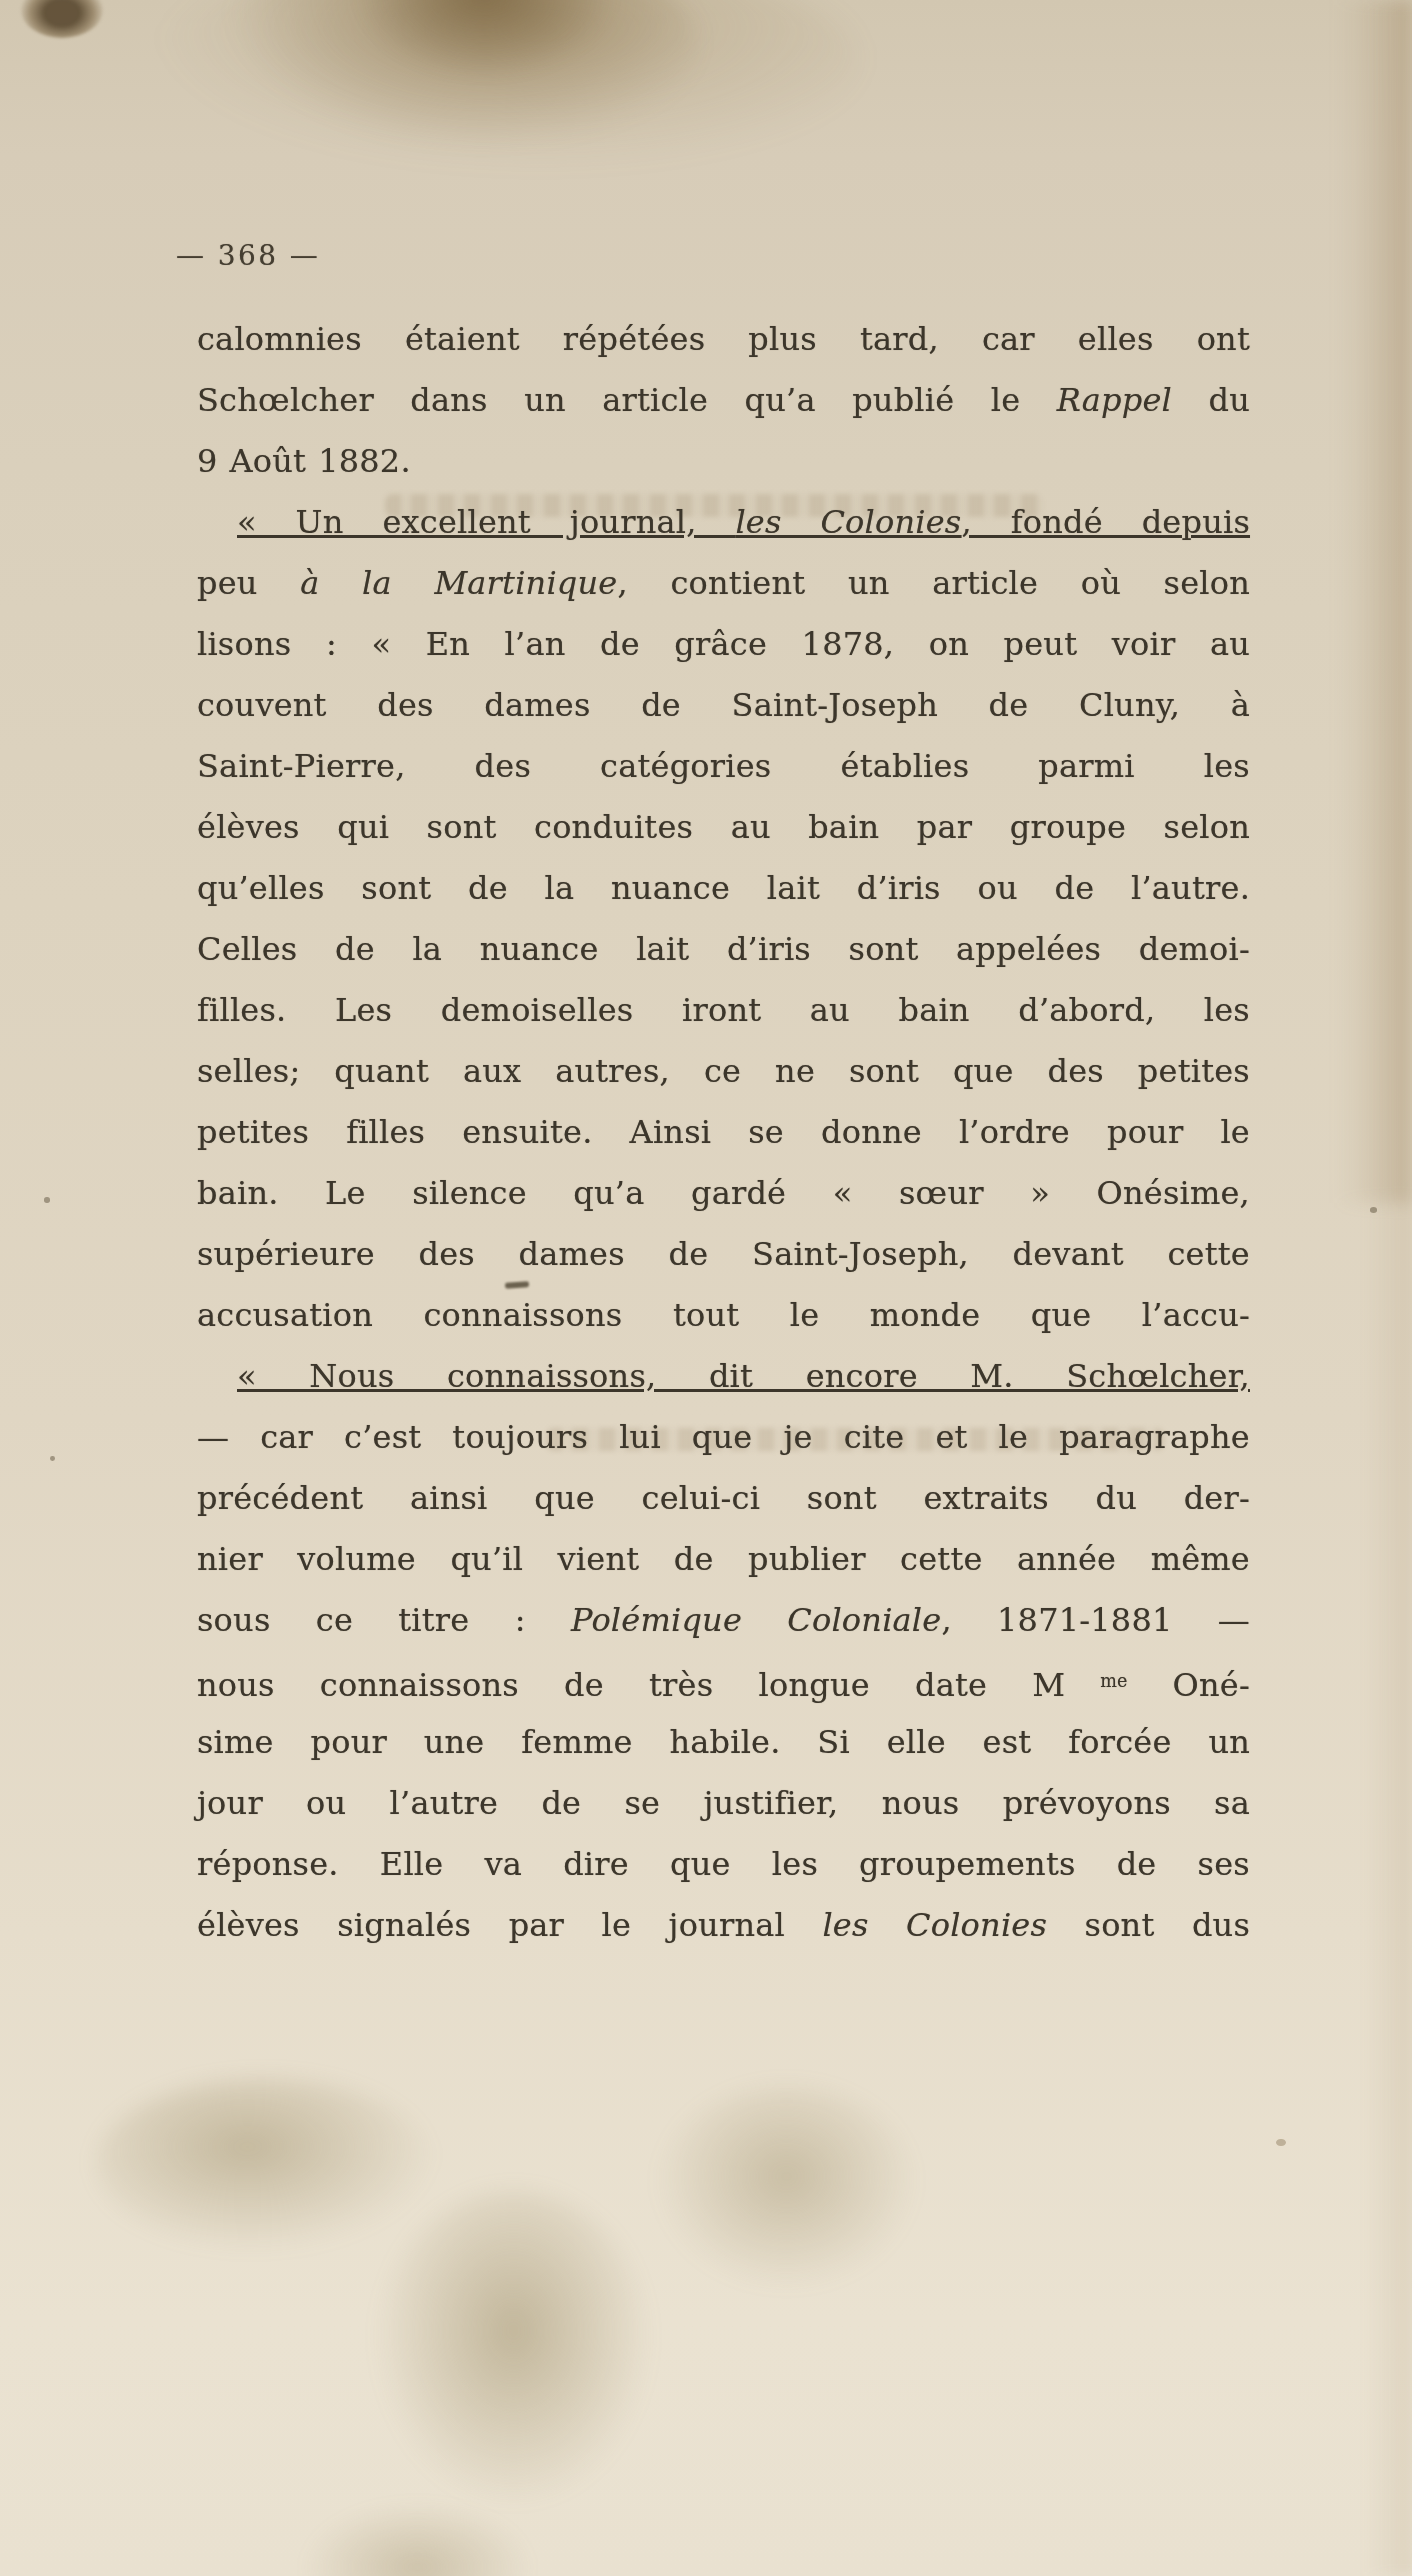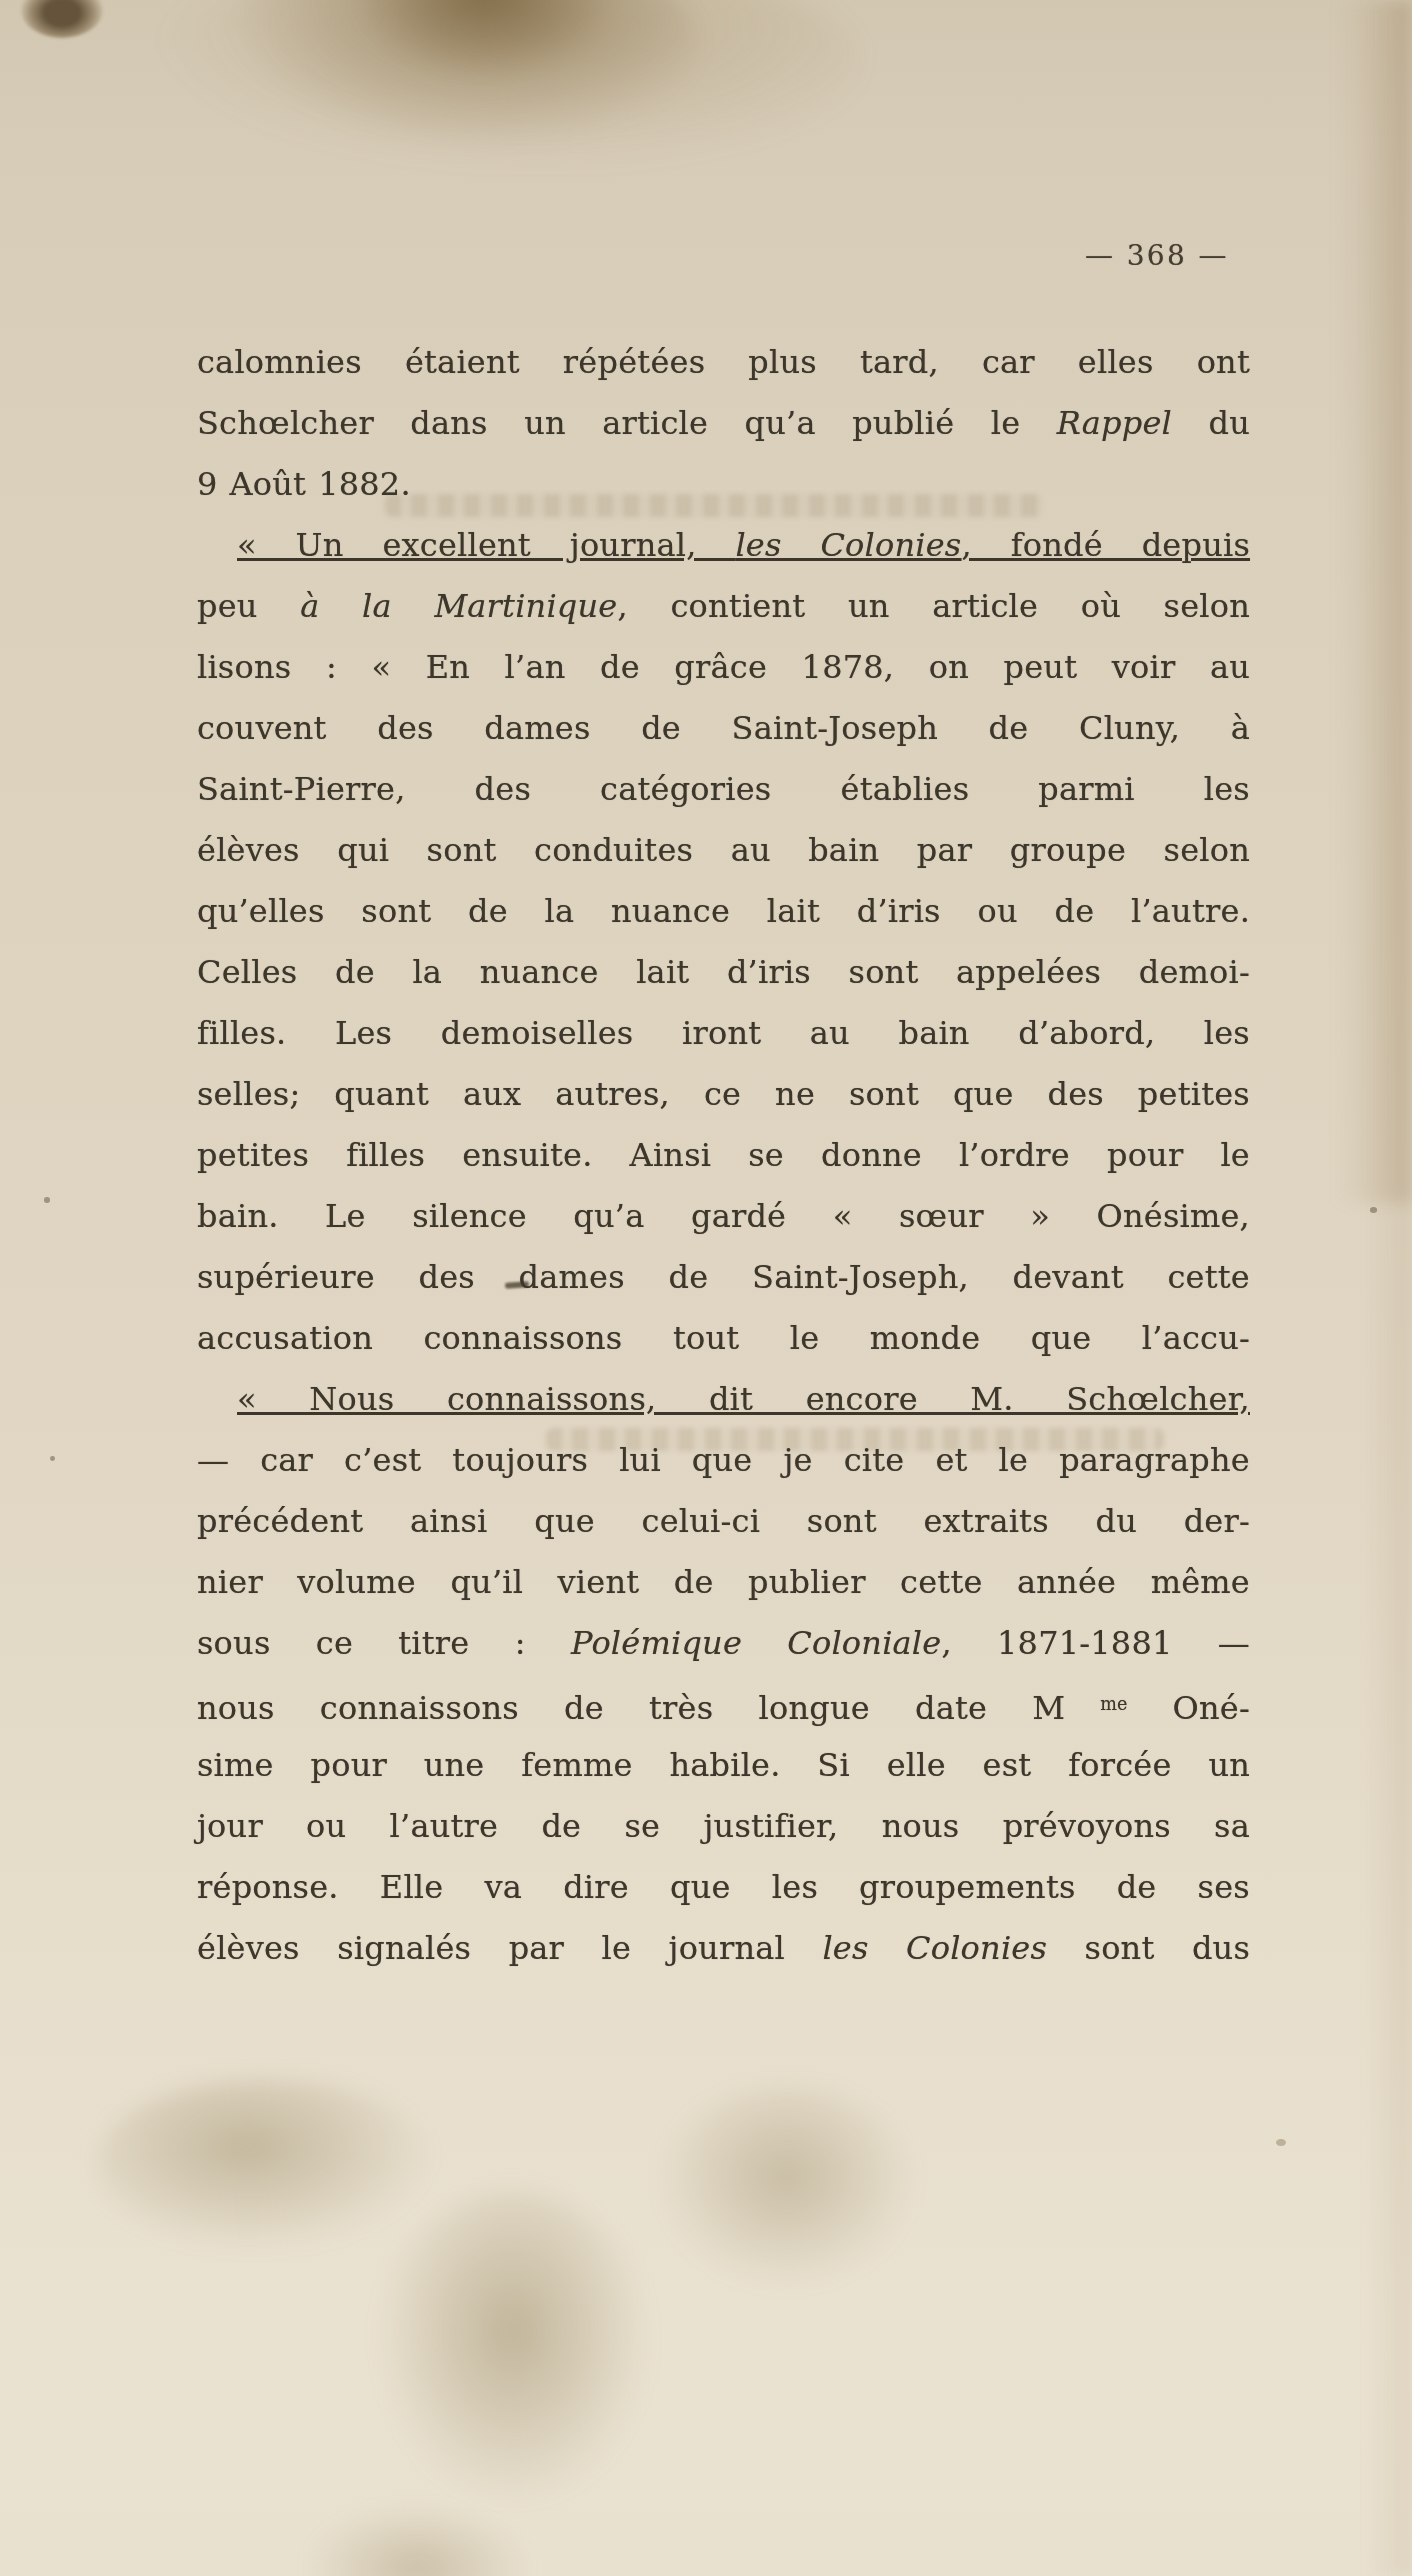--- a/index.html
+++ b/index.html
@@ -58,26 +58,26 @@
   .dash-artifact{position:absolute;left:505px;top:1282px;width:24px;height:5.6px;
     background:#6b614e;border-radius:2.4px;transform:rotate(-4deg);filter:blur(0.8px);}
   .speck{position:absolute;border-radius:50%;background:rgba(95,84,62,0.5);}
   .speck1{left:44px;top:1197px;width:5.6px;height:5.6px;}
   .speck2{left:50px;top:1456px;width:4.8px;height:4.8px;}
   .speck3{left:1370px;top:1207px;width:7.2px;height:5.6px;}
   .speck4{left:1276px;top:2139px;width:9.6px;height:7.2px;background:rgba(140,120,88,0.45);}
   
   .pagenum{
     position:absolute;left:197px;top:239px;width:1053px;
-    text-align:right;transform:translateX(-21px);
+    text-align:left;transform:translateX(-21px);
     font-size:28px;letter-spacing:2.4px;
     color:#453e31;text-shadow:0 0 0.8px rgba(64,57,45,0.55);
   }
   .textblock{
-    position:absolute;left:197px;top:332px;width:1053px;
+    position:absolute;left:197px;top:309px;width:1053px;
     font-size:32px;color:#3c362b;
     letter-spacing:0.2px;word-spacing:1.6px;
     text-shadow:0 0 0.8px rgba(62,56,44,0.5);
   }
   .line{
     height:61px;line-height:61px;
     text-align:justify;text-align-last:justify;
     text-justify:inter-word;
     white-space:normal;
   }

